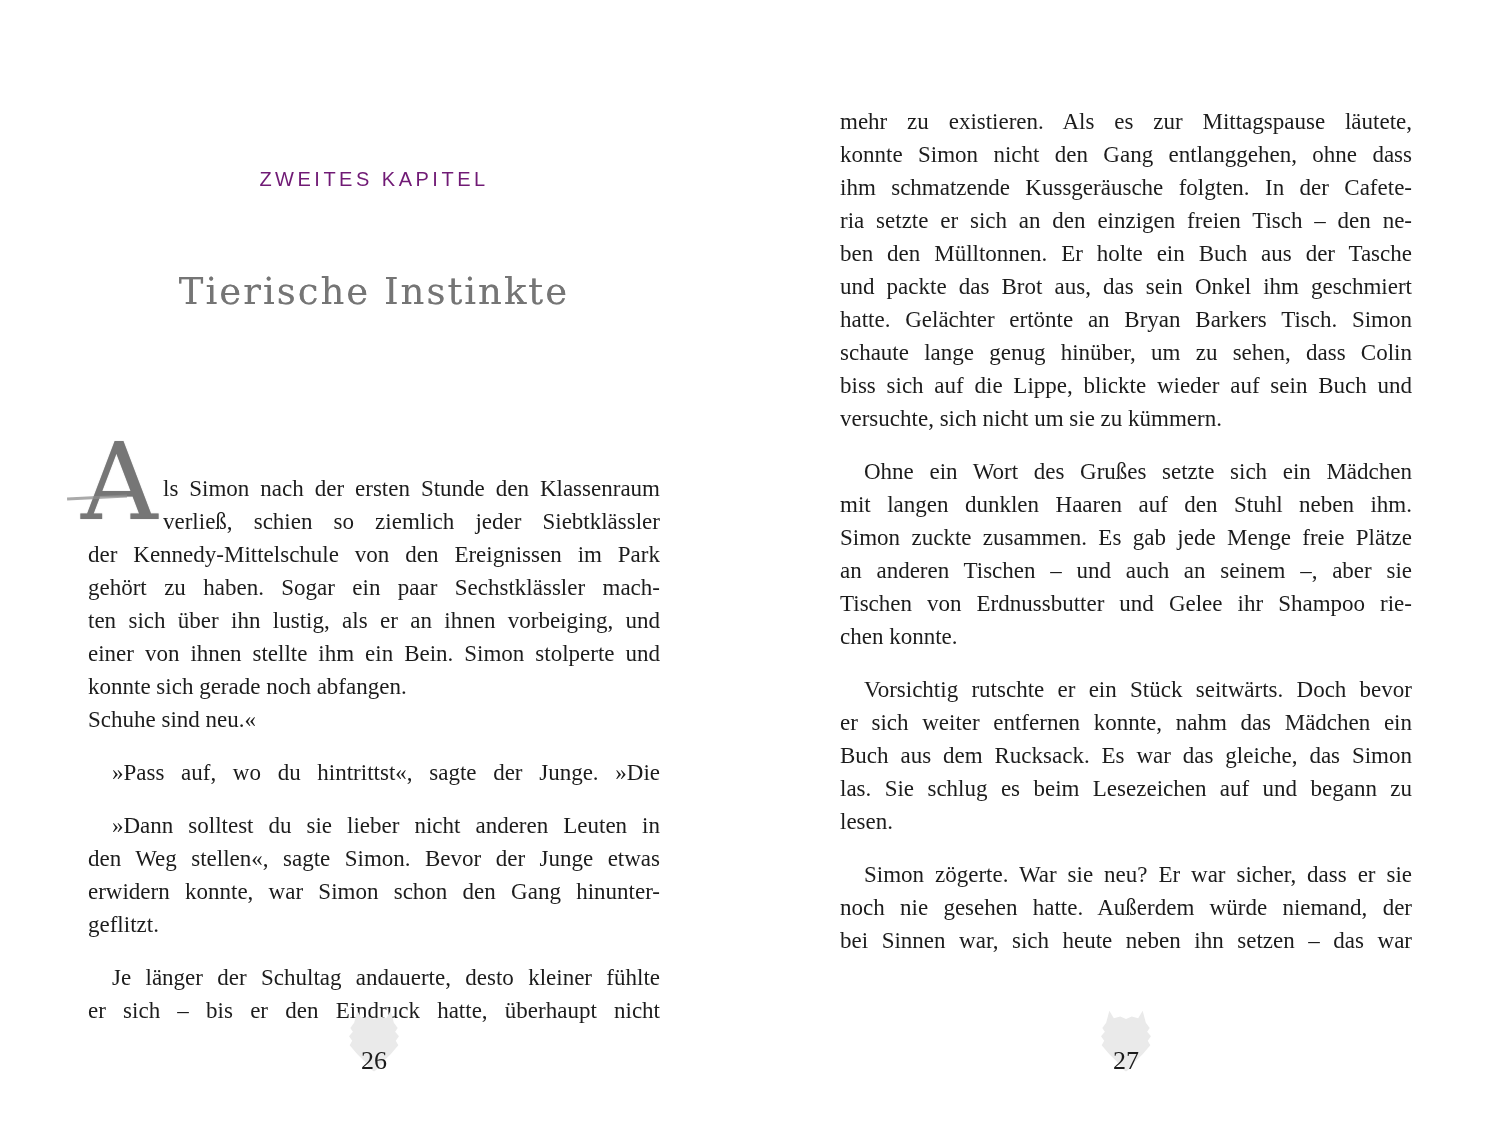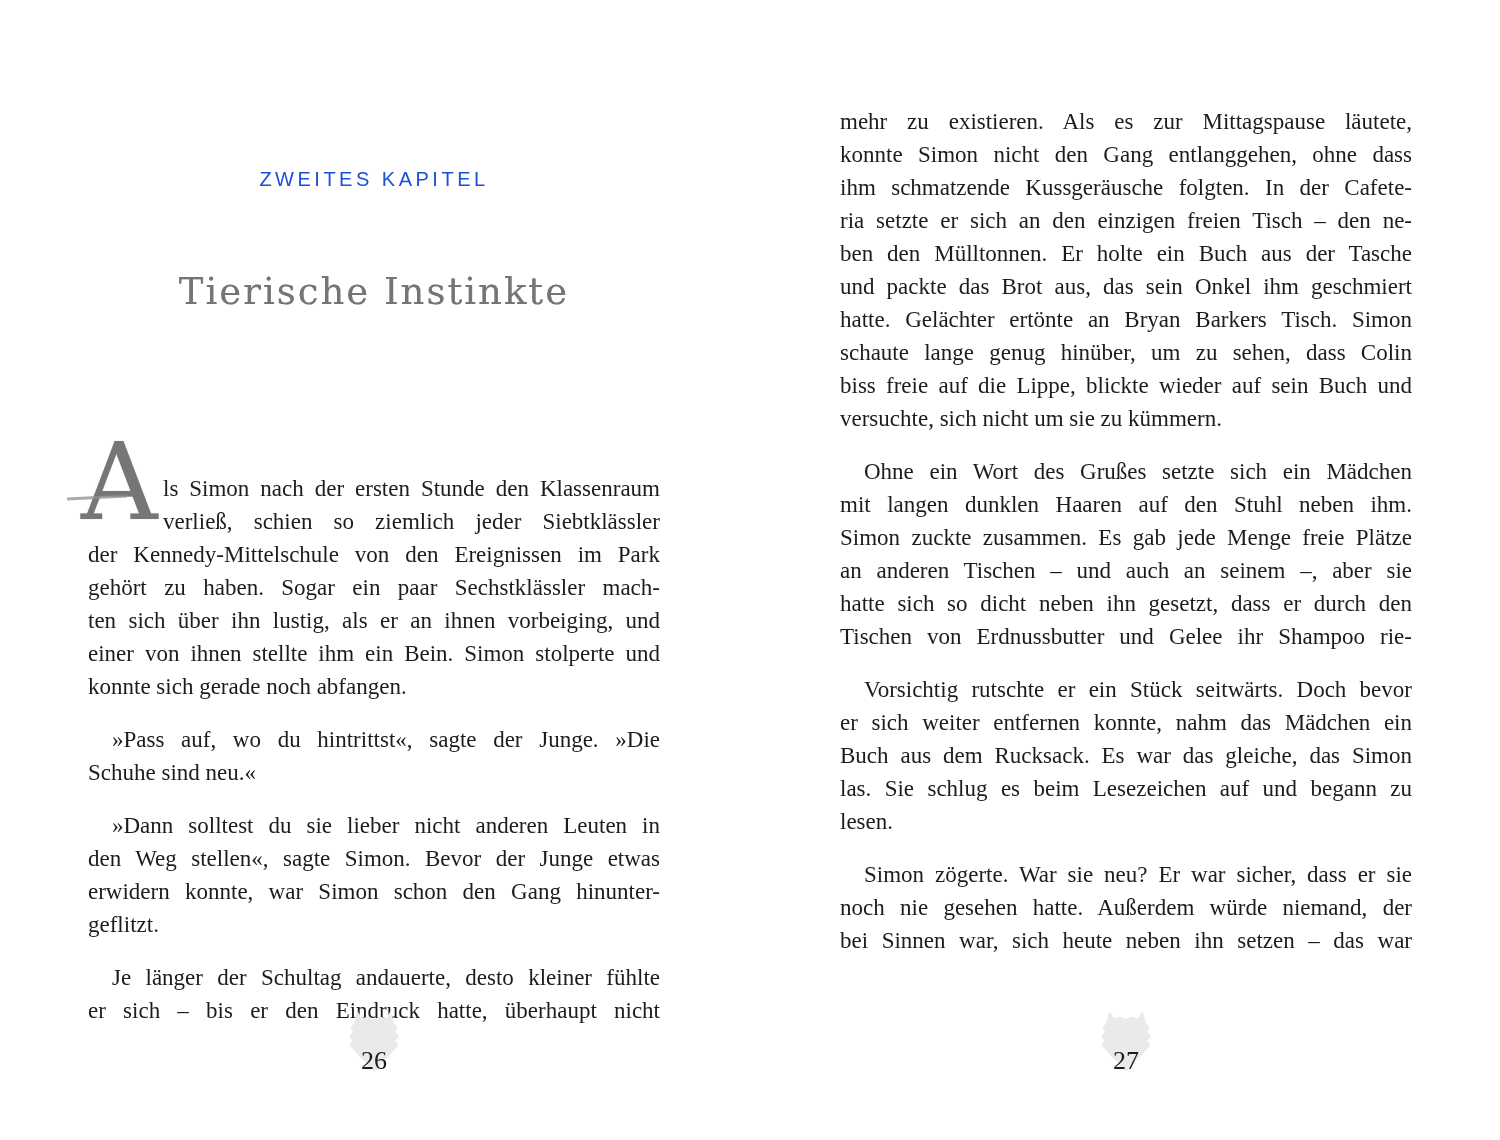--- a/index.html
+++ b/index.html
@@ -14,21 +14,21 @@
 
   .page { position: absolute; top: 0; width: 572px; height: 1068px; }
   #page-left  { left: 88px; }
   #page-right { left: 840px; }
 
   .kicker {
     position: absolute; top: 168px; left: 0; right: 0;
     text-align: center;
     font-family: "Liberation Sans", sans-serif;
     font-size: 20px; letter-spacing: 3.5px;
-    color: #1d4ed8;
+    color: #701a75;
   }
   .title {
     position: absolute; top: 222px; left: 0; right: 0;
     text-align: center;
     font-family: "DejaVu Serif", serif;
     font-size: 37px; letter-spacing: 2px;
     color: #757575;
     text-shadow: 0 0 0.6px rgba(117,117,117,0.55);
     margin-top: 48px;
   }
@@ -91,22 +91,22 @@
           </span>
           <div class="line">ls Simon nach der ersten Stunde den Klassenraum</div>
           <div class="line">verließ, schien so ziemlich jeder Siebtklässler</div>
           <div class="line">der Kennedy-Mittelschule von den Ereignissen im Park</div>
           <div class="line">gehört zu haben. Sogar ein paar Sechstklässler mach-</div>
           <div class="line">ten sich über ihn lustig, als er an ihnen vorbeiging, und</div>
           <div class="line">einer von ihnen stellte ihm ein Bein. Simon stolperte und</div>
           <div class="line last">konnte sich gerade noch abfangen.</div>
         </div>
         <div class="para">
+          <div class="line last">Schuhe sind neu.«</div>
           <div class="line ind">»Pass auf, wo du hintrittst«, sagte der Junge. »Die</div>
-          <div class="line last">Schuhe sind neu.«</div>
         </div>
         <div class="para">
           <div class="line ind">»Dann solltest du sie lieber nicht anderen Leuten in</div>
           <div class="line">den Weg stellen«, sagte Simon. Bevor der Junge etwas</div>
           <div class="line">erwidern konnte, war Simon schon den Gang hinunter-</div>
           <div class="line last">geflitzt.</div>
         </div>
         <div class="para">
           <div class="line ind">Je länger der Schultag andauerte, desto kleiner fühlte</div>
           <div class="line">er sich – bis er den Eindruck hatte, überhaupt nicht</div>
@@ -126,30 +126,30 @@
     <div class="body" id="body-right">
         <div class="para">
           <div class="line">mehr zu existieren. Als es zur Mittagspause läutete,</div>
           <div class="line">konnte Simon nicht den Gang entlanggehen, ohne dass</div>
           <div class="line">ihm schmatzende Kussgeräusche folgten. In der Cafete-</div>
           <div class="line">ria setzte er sich an den einzigen freien Tisch – den ne-</div>
           <div class="line">ben den Mülltonnen. Er holte ein Buch aus der Tasche</div>
           <div class="line">und packte das Brot aus, das sein Onkel ihm geschmiert</div>
           <div class="line">hatte. Gelächter ertönte an Bryan Barkers Tisch. Simon</div>
           <div class="line">schaute lange genug hinüber, um zu sehen, dass Colin</div>
-          <div class="line">biss freie auf die Lippe, blickte wieder auf sein Buch und</div>
+          <div class="line">biss sich auf die Lippe, blickte wieder auf sein Buch und</div>
           <div class="line last">versuchte, sich nicht um sie zu kümmern.</div>
         </div>
         <div class="para">
           <div class="line ind">Ohne ein Wort des Grußes setzte sich ein Mädchen</div>
           <div class="line">mit langen dunklen Haaren auf den Stuhl neben ihm.</div>
           <div class="line">Simon zuckte zusammen. Es gab jede Menge freie Plätze</div>
           <div class="line">an anderen Tischen – und auch an seinem –, aber sie</div>
-          <div class="line">hatte sich so dicht neben ihn gesetzt, dass er durch den</div>
           <div class="line">Tischen von Erdnussbutter und Gelee ihr Shampoo rie-</div>
+          <div class="line last">chen konnte.</div>
         </div>
         <div class="para">
           <div class="line ind">Vorsichtig rutschte er ein Stück seitwärts. Doch bevor</div>
           <div class="line">er sich weiter entfernen konnte, nahm das Mädchen ein</div>
           <div class="line">Buch aus dem Rucksack. Es war das gleiche, das Simon</div>
           <div class="line">las. Sie schlug es beim Lesezeichen auf und begann zu</div>
           <div class="line last">lesen.</div>
         </div>
         <div class="para">
           <div class="line ind">Simon zögerte. War sie neu? Er war sicher, dass er sie</div>

